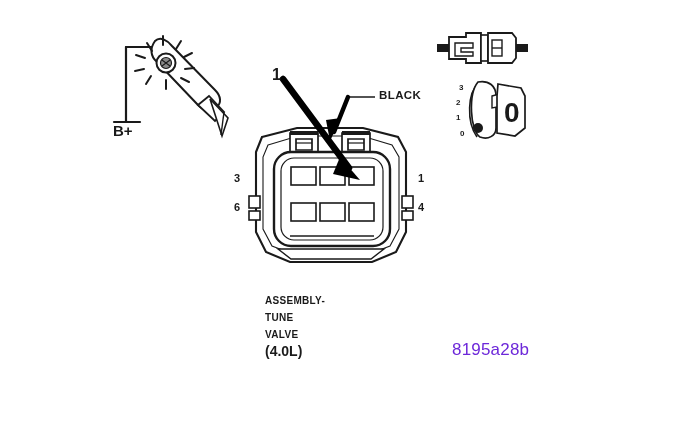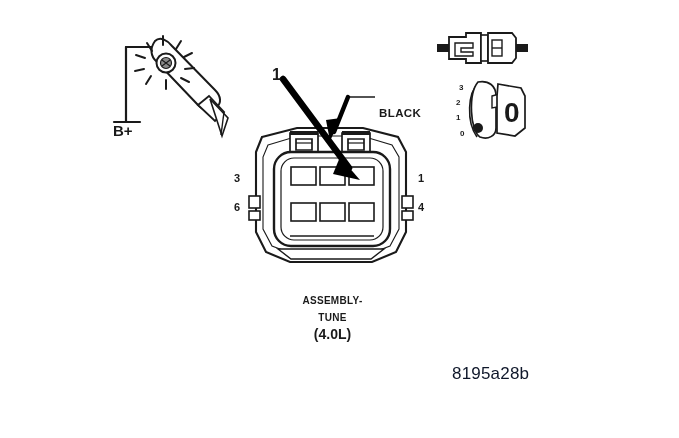--- a/index.html
+++ b/index.html
@@ -37,21 +37,21 @@
     letter-spacing: 0px;
   }
   .lbl-callout1 {
     left: 272px;
     top: 66px;
     font-size: 16px;
     font-weight: bold;
   }
   .lbl-black {
     left: 379px;
-    top: 107px;
+    top: 89px;
     font-size: 11.5px;
     letter-spacing: 0.4px;
   }
   .pin-num {
     position: absolute;
     font-size: 11px;
     font-weight: bold;
     color: #1a1a1a;
   }
   .pin-3 { left: 234px; top: 172px; }
@@ -66,35 +66,35 @@
   }
   .dn-3 { left: 459px; top: 83px; }
   .dn-2 { left: 456px; top: 98px; }
   .dn-1 { left: 456px; top: 113px; }
   .dn-0 { left: 460px; top: 129px; }
   .caption {
     position: absolute;
     left: 265px;
     top: 292px;
     width: 135px;
-    text-align: center;
+    text-align: left;
     font-size: 10px;
     font-weight: bold;
     color: #1a1a1a;
     line-height: 17px;
     letter-spacing: 0.3px;
   }
   .caption div { display: block; }
   .caption .sub { font-size: 14px; letter-spacing: 0px; }
   .figref {
     position: absolute;
     left: 452px;
-    top: 364px;
+    top: 340px;
     font-size: 17px;
-    color: #0f172a;
+    color: #6d28d9;
     letter-spacing: 0.2px;
   }
 </style>
 </head>
 <body>
 
 <div id="canvas">
 
   <svg class="svg-layer" viewBox="0 0 679 438" xmlns="http://www.w3.org/2000/svg">
 
@@ -241,18 +241,19 @@
   <div class="pin-num pin-4">4</div>
 
   <div class="dial-num dn-3">3</div>
   <div class="dial-num dn-2">2</div>
   <div class="dial-num dn-1">1</div>
   <div class="dial-num dn-0">0</div>
 
   <div class="caption">
     <div>ASSEMBLY-</div>
     <div>TUNE</div>
+    <div>VALVE</div>
     <div class="sub">(4.0L)</div>
   </div>
 
   <div class="figref">8195a28b</div>
 
 </div>
 
 </body></html>

